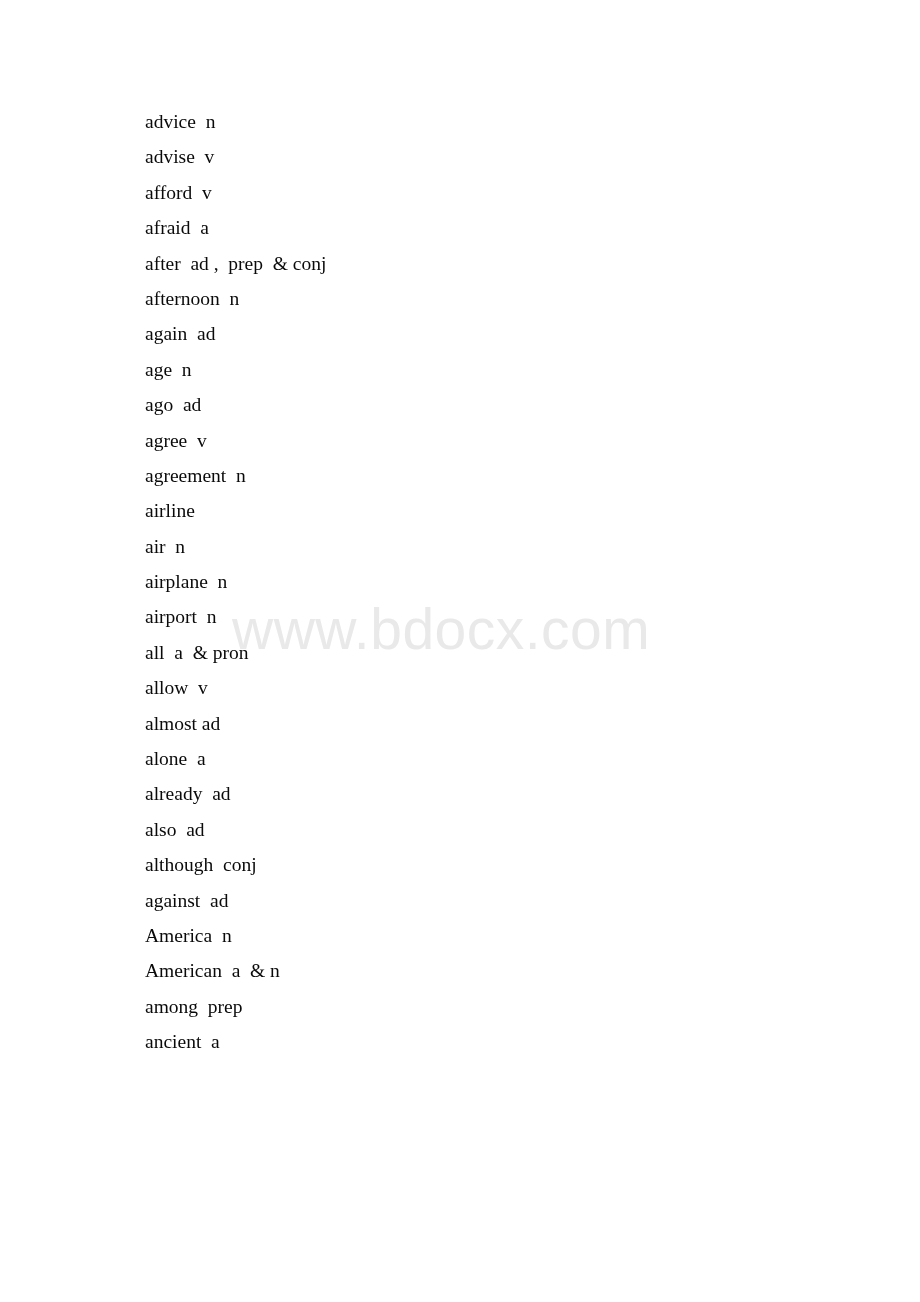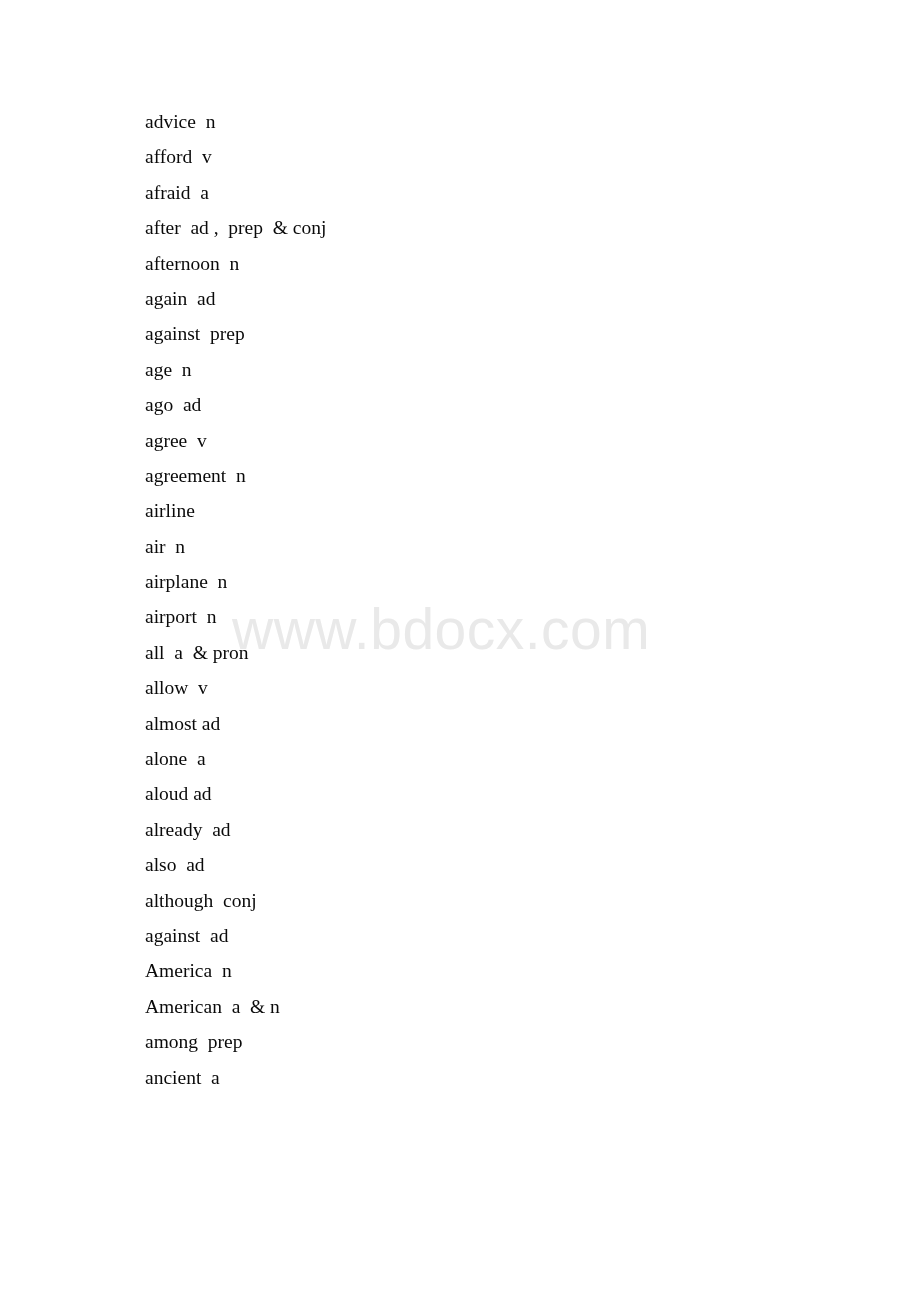--- a/index.html
+++ b/index.html
@@ -60,39 +60,38 @@
 </style>
 </head>
 <body>
 
 <div id="page">
 
   <div id="watermark">www.bdocx.com</div>
 
   <div id="word-list">
       <div class="entry">advice  n</div>
+      <div class="entry">advise  v</div>
       <div class="entry">afford  v</div>
       <div class="entry">afraid  a</div>
       <div class="entry">after  ad ,  prep  &amp; conj</div>
       <div class="entry">afternoon  n</div>
       <div class="entry">again  ad</div>
-      <div class="entry">against  prep</div>
       <div class="entry">age  n</div>
       <div class="entry">ago  ad</div>
       <div class="entry">agree  v</div>
       <div class="entry">agreement  n</div>
       <div class="entry">airline</div>
       <div class="entry">air  n</div>
       <div class="entry">airplane  n</div>
       <div class="entry">airport  n</div>
       <div class="entry">all  a  &amp; pron</div>
       <div class="entry">allow  v</div>
       <div class="entry">almost ad</div>
       <div class="entry">alone  a</div>
-      <div class="entry">aloud ad</div>
       <div class="entry">already  ad</div>
       <div class="entry">also  ad</div>
       <div class="entry">although  conj</div>
       <div class="entry">against  ad</div>
       <div class="entry">America  n</div>
       <div class="entry">American  a  &amp; n</div>
       <div class="entry">among  prep</div>
       <div class="entry">ancient  a</div>
     </div>
 

